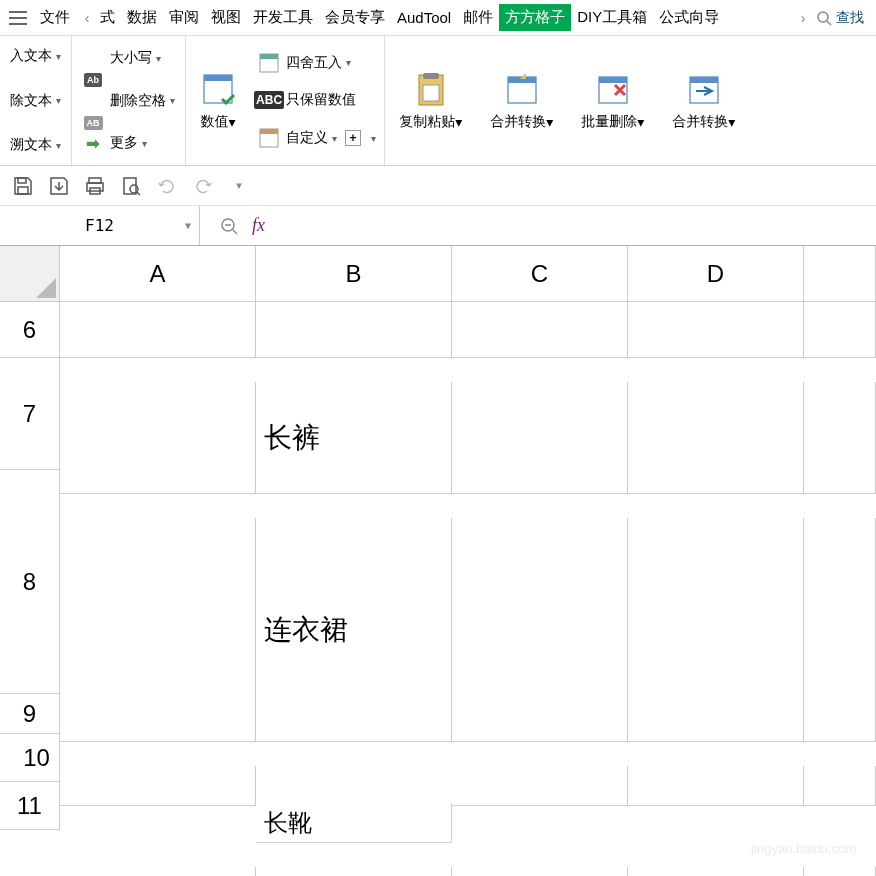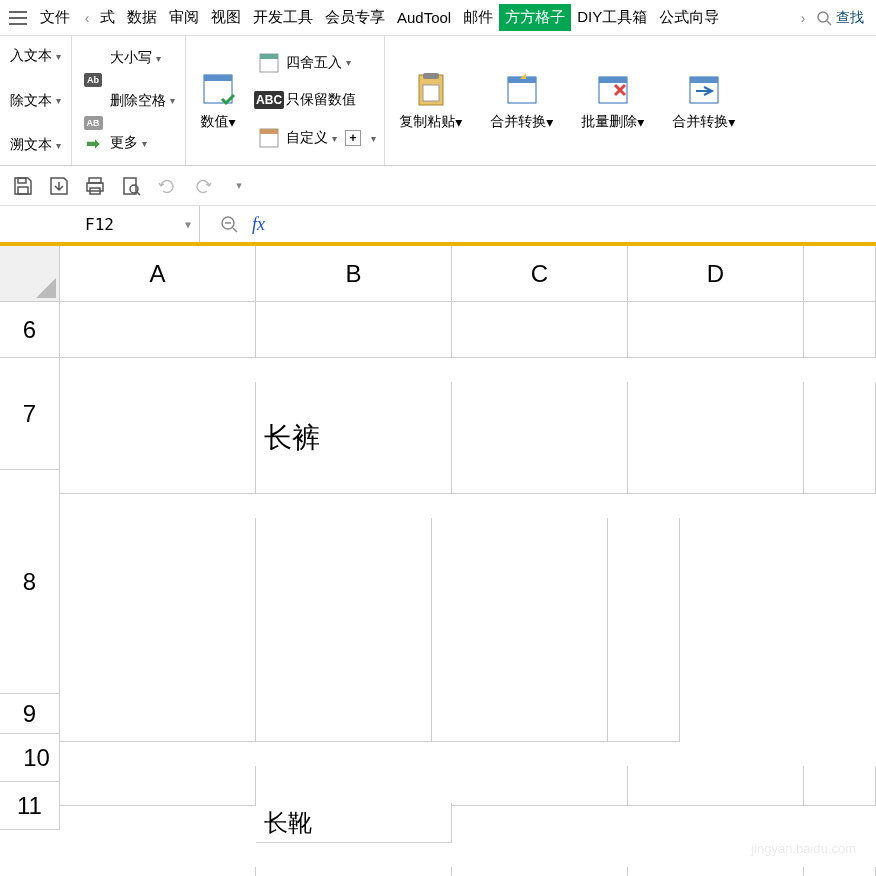--- a/index.html
+++ b/index.html
@@ -23,25 +23,25 @@
     .ribbon-large { display: flex; flex-direction: column; align-items: center; justify-content: center; padding: 8px 14px; cursor: pointer; }
     .ribbon-large .big-icon { width: 36px; height: 36px; margin-bottom: 6px; }
     .ribbon-large .label { display: flex; align-items: center; font-size: 14px; }
     .ribbon-col { display: flex; flex-direction: column; justify-content: space-around; padding: 8px 8px; }
     .ribbon-row { display: flex; }
     
     .quick-bar { height: 40px; display: flex; align-items: center; padding: 0 12px; border-bottom: 1px solid #e0e0e0; gap: 14px; }
     .quick-icon { width: 22px; height: 22px; color: #555; cursor: pointer; display: flex; align-items: center; justify-content: center; }
     .quick-icon.disabled { color: #bbb; }
     
-    .formula-bar { height: 40px; display: flex; align-items: center; border-bottom: 4px solid #eab308; }
+    .formula-bar { height: 40px; display: flex; align-items: center; border-bottom: 1px solid #eab308; }
     .name-box { width: 200px; height: 100%; border-right: 1px solid #ccc; display: flex; align-items: center; justify-content: center; font-family: monospace; font-size: 16px; position: relative; }
     .name-box .dd { position: absolute; right: 8px; color: #888; font-size: 10px; }
     .fx-area { display: flex; align-items: center; padding: 0 20px; gap: 14px; }
-    .fx-icon { color: #1d4ed8; font-style: italic; font-family: serif; font-size: 18px; }
+    .fx-icon { color: #701a75; font-style: italic; font-family: serif; font-size: 18px; }
     .formula-input { flex: 1; height: 100%; border: none; padding: 0 10px; font-size: 16px; outline: none; }
     
     .sheet { display: flex; }
     .corner { width: 60px; height: 56px; border-right: 1px solid #ccc; border-bottom: 1px solid #ccc; background: #f0f0f0; position: relative; }
     .corner::after { content: ''; position: absolute; right: 3px; bottom: 3px; border-left: 20px solid transparent; border-bottom: 20px solid #bbb; }
     .col-headers { display: flex; flex: 1; }
     .col-header { height: 56px; border-right: 1px solid #ccc; border-bottom: 1px solid #ccc; display: flex; align-items: center; justify-content: center; font-size: 24px; background: #fff; }
     .row-headers { display: flex; flex-direction: column; }
     .row-header { width: 60px; border-right: 1px solid #ccc; border-bottom: 1px solid #ccc; display: flex; align-items: center; justify-content: center; font-size: 24px; background: #fff; }
     .cells { flex: 1; display: flex; flex-direction: column; gap: 24px; }
@@ -309,20 +309,21 @@
       </div>
       <div class="cell-row">
         <div class="cell col-A" style="height: 112px;"></div>
         <div class="cell col-B" style="height: 112px;">长裤</div>
         <div class="cell col-C" style="height: 112px;"></div>
         <div class="cell col-D" style="height: 112px;"></div>
         <div class="cell col-E" style="height: 112px;"></div>
       </div>
       <div class="cell-row">
         <div class="cell col-A" style="height: 224px;"></div>
+        <div class="cell col-B" style="height: 224px;">连衣裙</div>
         <div class="cell col-C" style="height: 224px;"></div>
         <div class="cell col-D" style="height: 224px;"></div>
         <div class="cell col-E" style="height: 224px;"></div>
       </div>
       <div class="cell-row">
         <div class="cell col-A" style="height: 40px; font-size: 24px;"></div>
         <div class="cell col-B" style="height: 40px; font-size: 24px; margin-top: 37px;">长靴</div>
         <div class="cell col-C" style="height: 40px; font-size: 24px;"></div>
         <div class="cell col-D" style="height: 40px; font-size: 24px;"></div>
         <div class="cell col-E" style="height: 40px; font-size: 24px;"></div>

